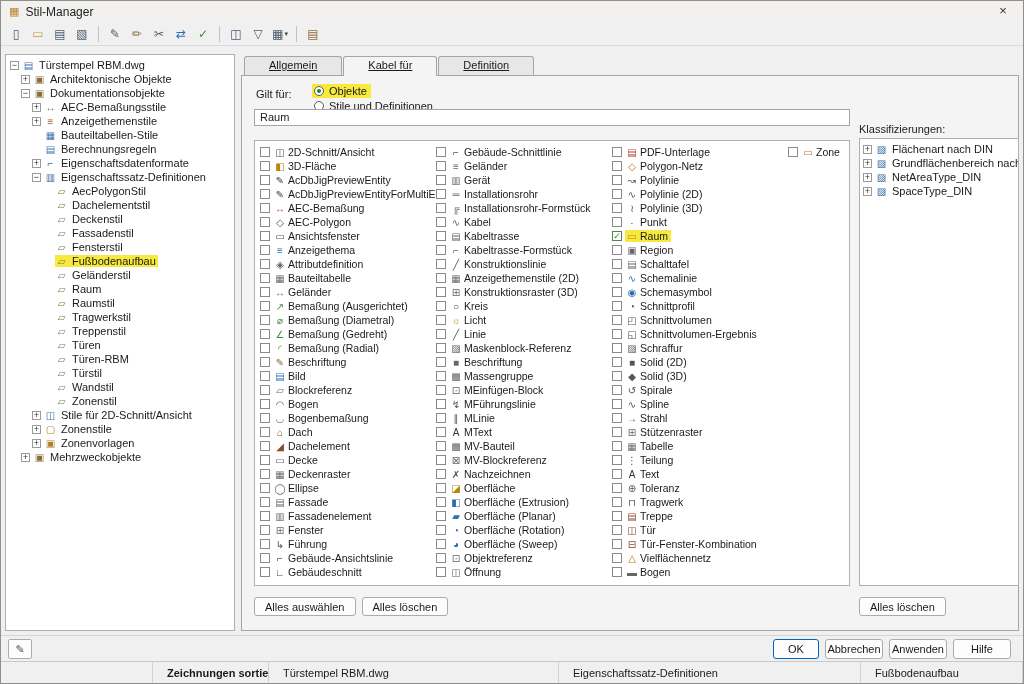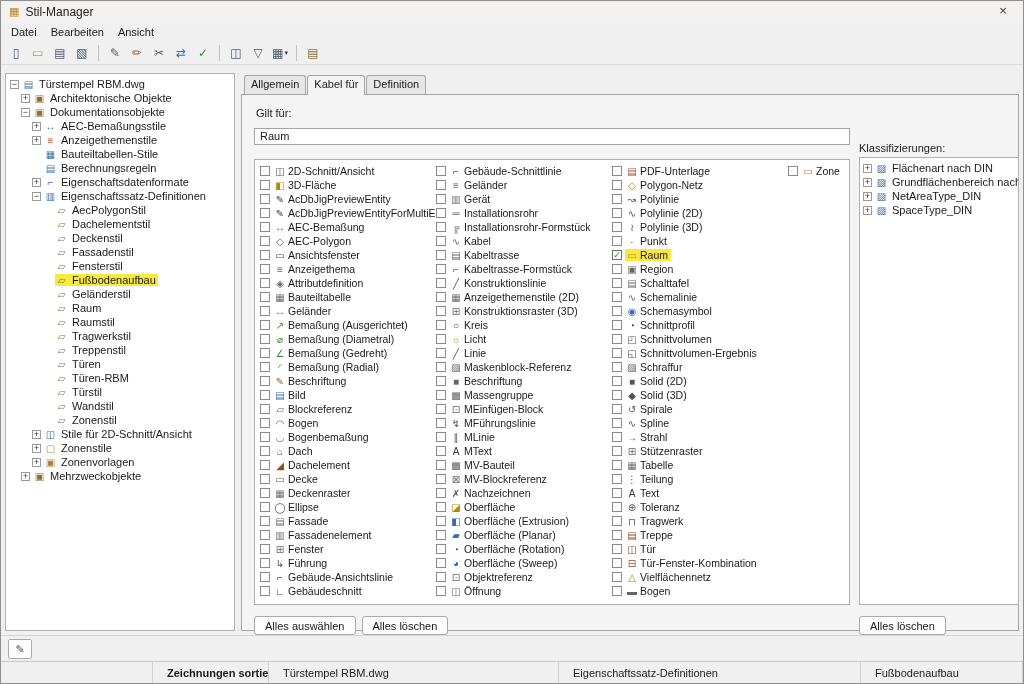--- a/index.html
+++ b/index.html
@@ -36,21 +36,21 @@
   .indent { display:inline-block; flex:none; }
   .expander { flex:none; width:9px; height:9px; border:1px solid #9a9a9a; background:#fff; font-size:9px; line-height:7px; text-align:center; margin:0 3px 0 1px; color:#333; }
   .t-icon { flex:none; width:13px; text-align:center; font-size:10px; margin-right:2px; }
   .t-body { display:flex; align-items:center; }
   .t-body.hl { background:var(--hl); }
   .t-label { padding:0 2px; }
 
   
   .right-pane { position:absolute; left:240px; top:10px; right:4px; bottom:4px; }
   .tabs { display:flex; height:19px; padding-left:3px; }
-  .tab { padding:2px 6px 1px; border:1px solid #a5a5a5; border-bottom:none; background:#e7e7e7; border-radius:3px 3px 0 0; margin-right:1px; position:relative; }
+  .tab { padding:2px 24px 1px; border:1px solid #a5a5a5; border-bottom:none; background:#e7e7e7; border-radius:3px 3px 0 0; margin-right:1px; position:relative;text-decoration:underline; }
   .tab.active { background:#f4f4f4; z-index:2; margin-bottom:-1px; padding-bottom:3px; }
   .tab-panel { position:absolute; top:19px; left:0; right:0; bottom:0; border:1px solid #a5a5a5; background:#f4f4f4; }
 
   .applyto-label { position:absolute; left:14px; top:12px; }
   .radio-group { position:absolute; left:70px; top:8px; }
   .radio-row { display:flex; align-items:center; width:max-content; padding:1px 4px 1px 2px; margin-bottom:1px; }
   .radio-row.hl { background:var(--hl); }
   .radio { flex:none; width:10px; height:10px; border:1px solid #5a5a5a; border-radius:50%; background:#fff; margin-right:5px; position:relative; }
   .radio.sel::after { content:""; position:absolute; inset:2px; border-radius:50%; background:#2e7d32; }
 
@@ -91,28 +91,20 @@
 <body>
 
 <div class="window">
 
   <div class="titlebar">
     <span class="title-icon">▦</span>
     <span class="title-text">Stil-Manager</span>
     <span class="close-btn">×</span>
   </div>
 
-  <div class="menubar">
-
-      <span class="menu-item">Datei</span>
-
-      <span class="menu-item">Bearbeiten</span>
-
-      <span class="menu-item">Ansicht</span>
-    </div>
 
   <div class="toolbar">
 
       <span class="tb-btn">
         <span style="color: rgb(74, 90, 106);">▯</span>
       </span>
 
       <span class="tb-btn">
         <span style="color: rgb(201, 151, 43);">▭</span>
       </span>
@@ -441,20 +433,32 @@
 
           <span class="tab active">Kabel für</span>
 
           <span class="tab">Definition</span>
         </div>
 
       <div class="tab-panel">
 
         <div class="applyto-label">Gilt für:</div>
 
+        <div class="radio-group">
+
+            <div class="radio-row hl">
+              <span class="radio sel"></span>
+              <span>Objekte</span>
+            </div>
+
+            <div class="radio-row">
+              <span class="radio"></span>
+              <span>Stile und Definitionen</span>
+            </div>
+          </div>
 
         <div class="name-field">Raum</div>
 
         <div class="objlist">
           <div class="obj-col">
 
               <div class="obj-row">
                 <span class="cb"></span>
                 <span class="o-body">
                   <span class="o-icon" style="color: rgb(85, 85, 102);">◫</span>
@@ -1257,20 +1261,26 @@
           </div>
 
         <span class="btn class-clear">Alles löschen</span>
 
       </div>
     </div>
   </div>
 
   <div class="footer">
     <span class="mini-btn">✎</span>
+    <div class="dlg-btns">
+      <span class="btn ok default">OK</span>
+      <span class="btn">Abbrechen</span>
+      <span class="btn">Anwenden</span>
+      <span class="btn">Hilfe</span>
+    </div>
   </div>
 
   <div class="statusbar">
 
       <div class="status-seg" style="width: 152px;">
         <span></span>
       </div>
 
       <div class="status-seg" style="width: 116px; font-weight: bold;">
         <span>Zeichnungen sortiert</span>

